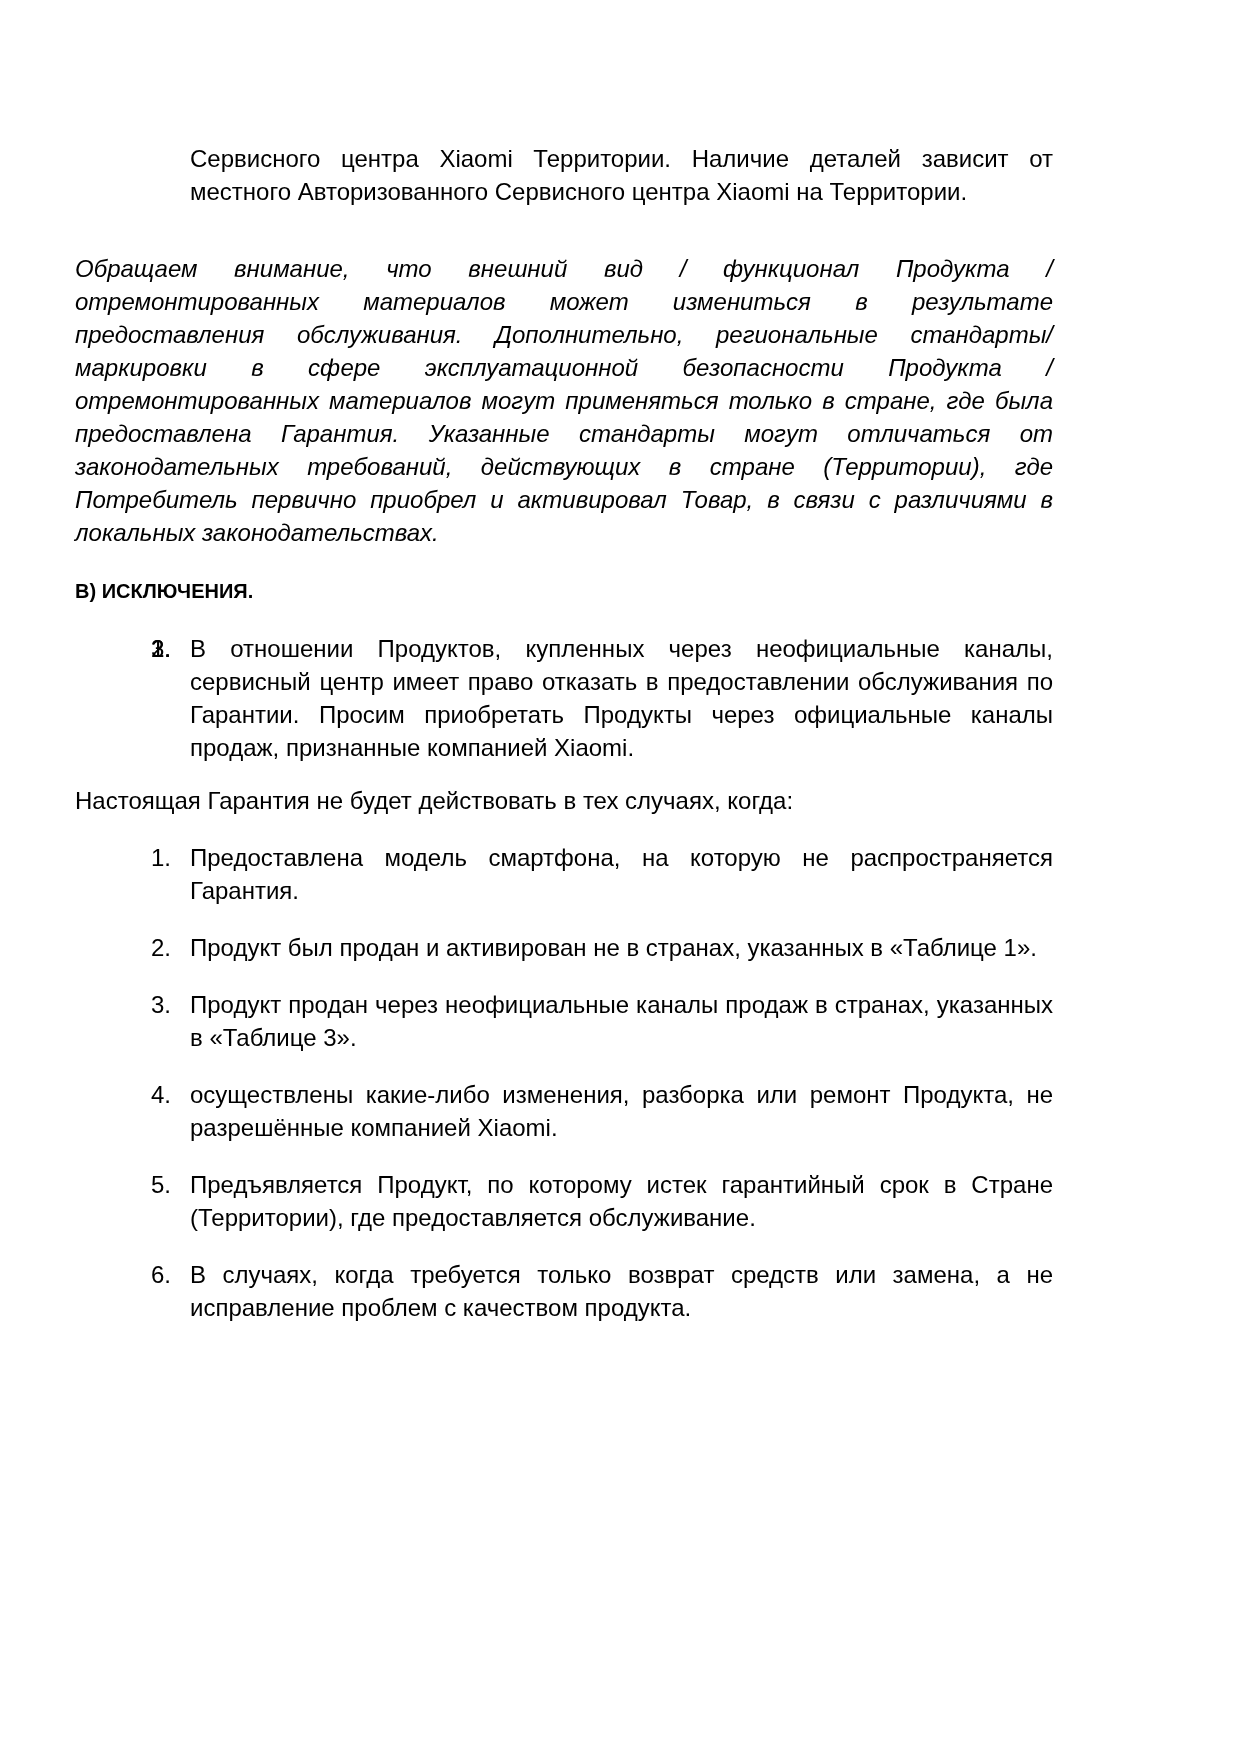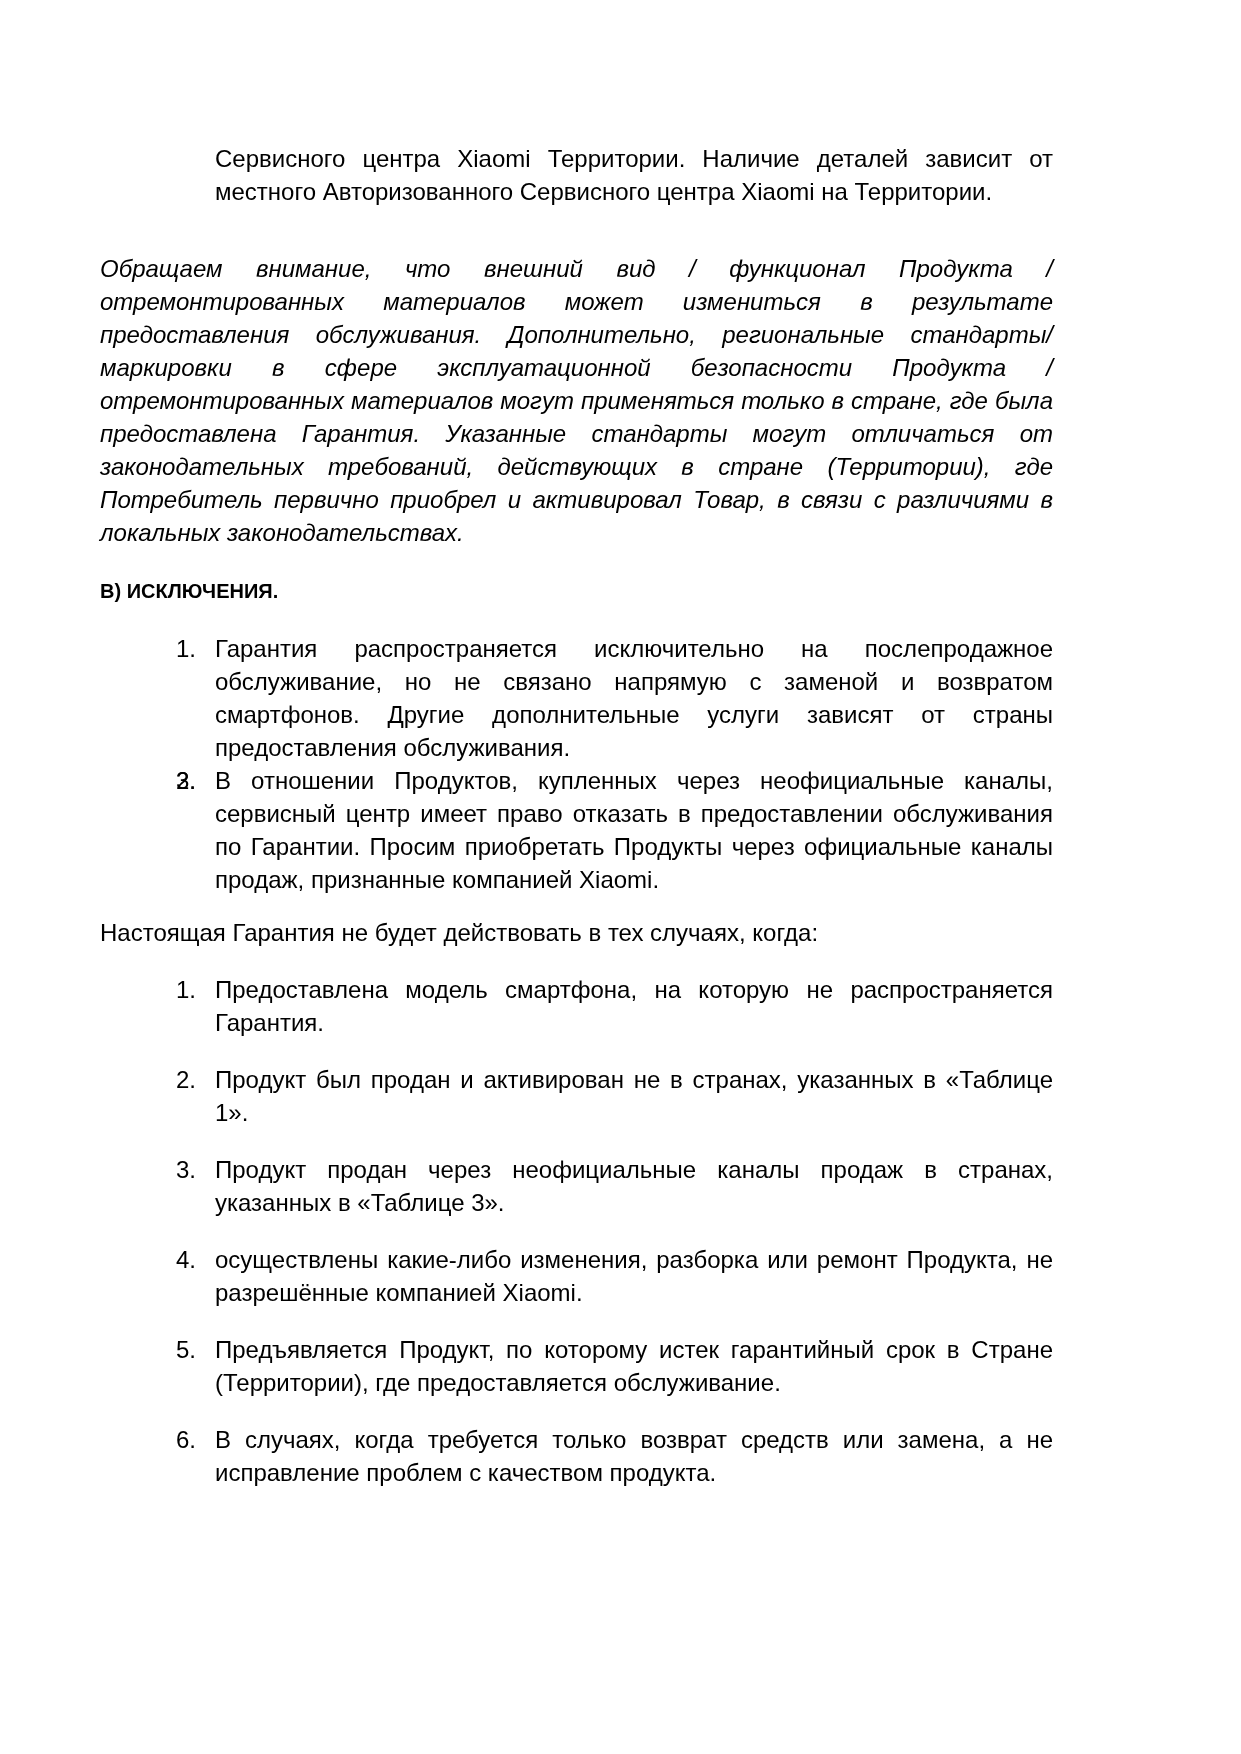--- a/index.html
+++ b/index.html
@@ -6,21 +6,21 @@
   .page {
     position: relative;
     width: 1241px;
     height: 1754px;
     box-sizing: border-box;
     background: #ffffff;
     color: #000000;
     font-family: "Liberation Sans", sans-serif;
     font-size: 24px;
     line-height: 33px;
-    padding: 142px 188px 0 100px;
+    padding: 142px 188px 0 75px;
     overflow: hidden;
   }
   .para {
     margin: 0;
     text-align: justify;
   }
   .para.indented {
     margin-left: 115px;
   }
   .notice-para {
@@ -66,21 +66,20 @@
   <p class="para indented">Сервисного центра Xiaomi Территории. Наличие деталей зависит от местного Авторизованного Сервисного центра Xiaomi на Территории.</p>
 
   <p class="para notice-para">Обращаем внимание, что внешний вид / функционал Продукта / отремонтированных материалов может измениться в результате предоставления обслуживания. Дополнительно, региональные стандарты/маркировки в сфере эксплуатационной безопасности Продукта / отремонтированных материалов могут применяться только в стране, где была предоставлена Гарантия. Указанные стандарты могут отличаться от законодательных требований, действующих в стране (Территории), где Потребитель первично приобрел и активировал Товар, в связи с различиями в локальных законодательствах.</p>
 
   <h2 class="section-heading">В) ИСКЛЮЧЕНИЯ.</h2>
 
 
   <div class="list exclusions-list">
     <div class="list-item">
       <span class="num">1.</span>
-      <span>Гарантия распространяется исключительно на послепродажное обслуживание, но не связано напрямую с заменой и возвратом смартфонов. Другие дополнительные услуги зависят от страны предоставления обслуживания.</span>
     </div>
     <div class="list-item">
       <span class="num">2.</span>
     </div>
     <div class="list-item">
       <span class="num">3.</span>
       <span>В отношении Продуктов, купленных через неофициальные каналы, сервисный центр имеет право отказать в предоставлении обслуживания по Гарантии. Просим приобретать Продукты через официальные каналы продаж, признанные компанией Xiaomi.</span>
     </div>
   </div>
 

